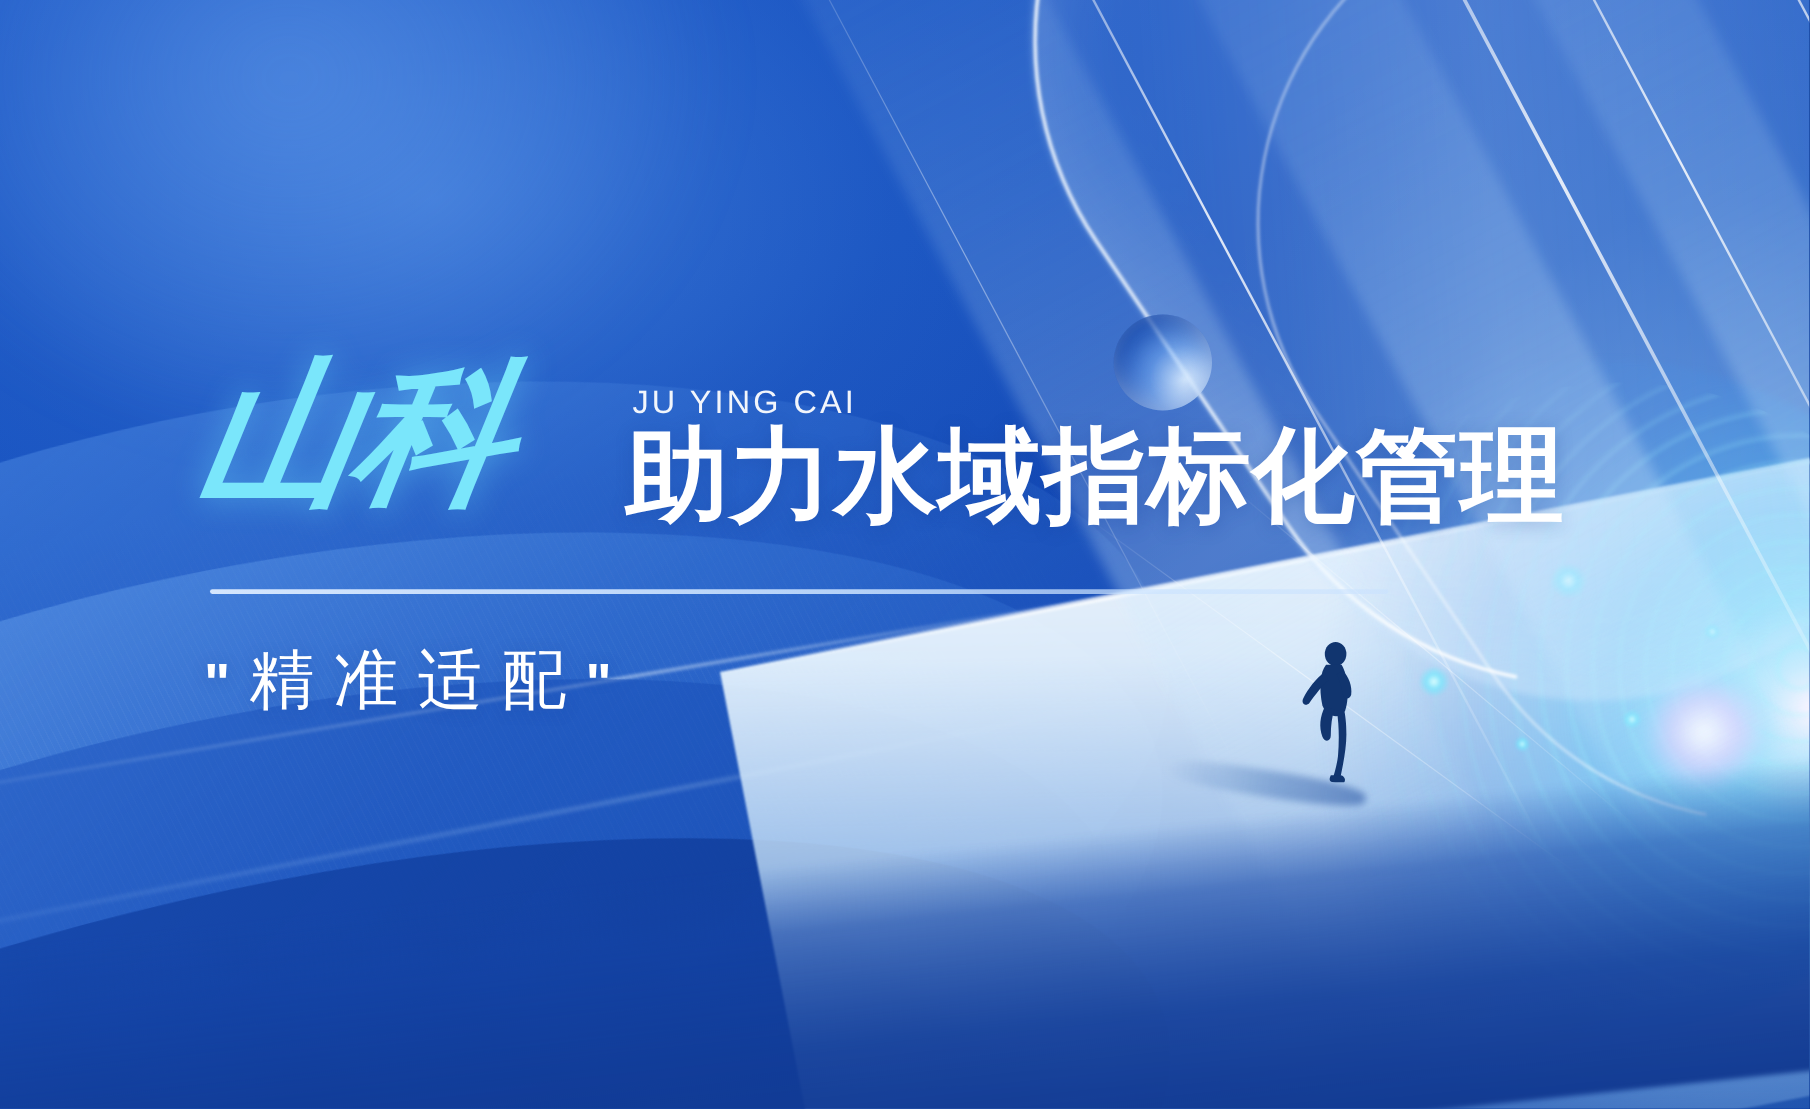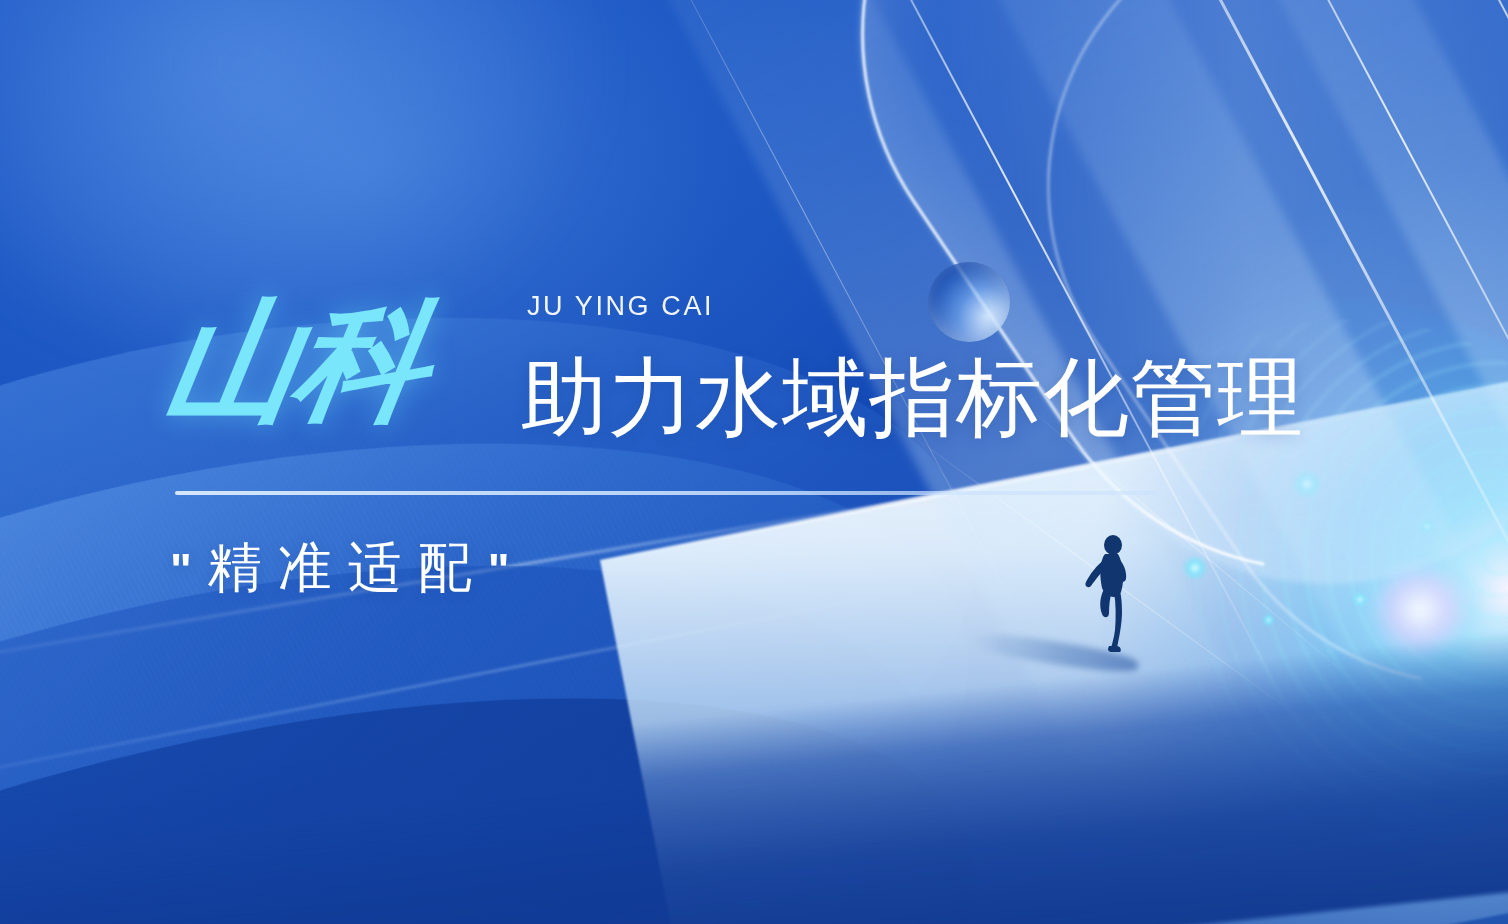--- a/index.html
+++ b/index.html
@@ -305,35 +305,35 @@
     letter-spacing: -4px;
     color: #7ae6fb;
     transform: skewX(-9deg);
     text-shadow: 0 0 26px rgba(110,225,255,0.45);
     white-space: nowrap;
   }
 
   .pinyin {
     position: absolute;
     left: 527px;
-    top: 291px;
+    top: 320px;
     font-size: 27px;
     letter-spacing: 2.6px;
     color: #ffffff;
     opacity: 0.94;
     white-space: nowrap;
   }
 
   .headline {
     position: absolute;
     left: 521px;
     top: 354px;
     font-size: 86px;
     line-height: 1;
-    font-weight: normal;
+    font-weight: bold;
     color: #ffffff;
     letter-spacing: 1px;
     white-space: nowrap;
     text-shadow: 0 2px 14px rgba(20,60,150,0.28);
   }
 
   .divider {
     position: absolute;
     left: 175px;
     top: 491px;

